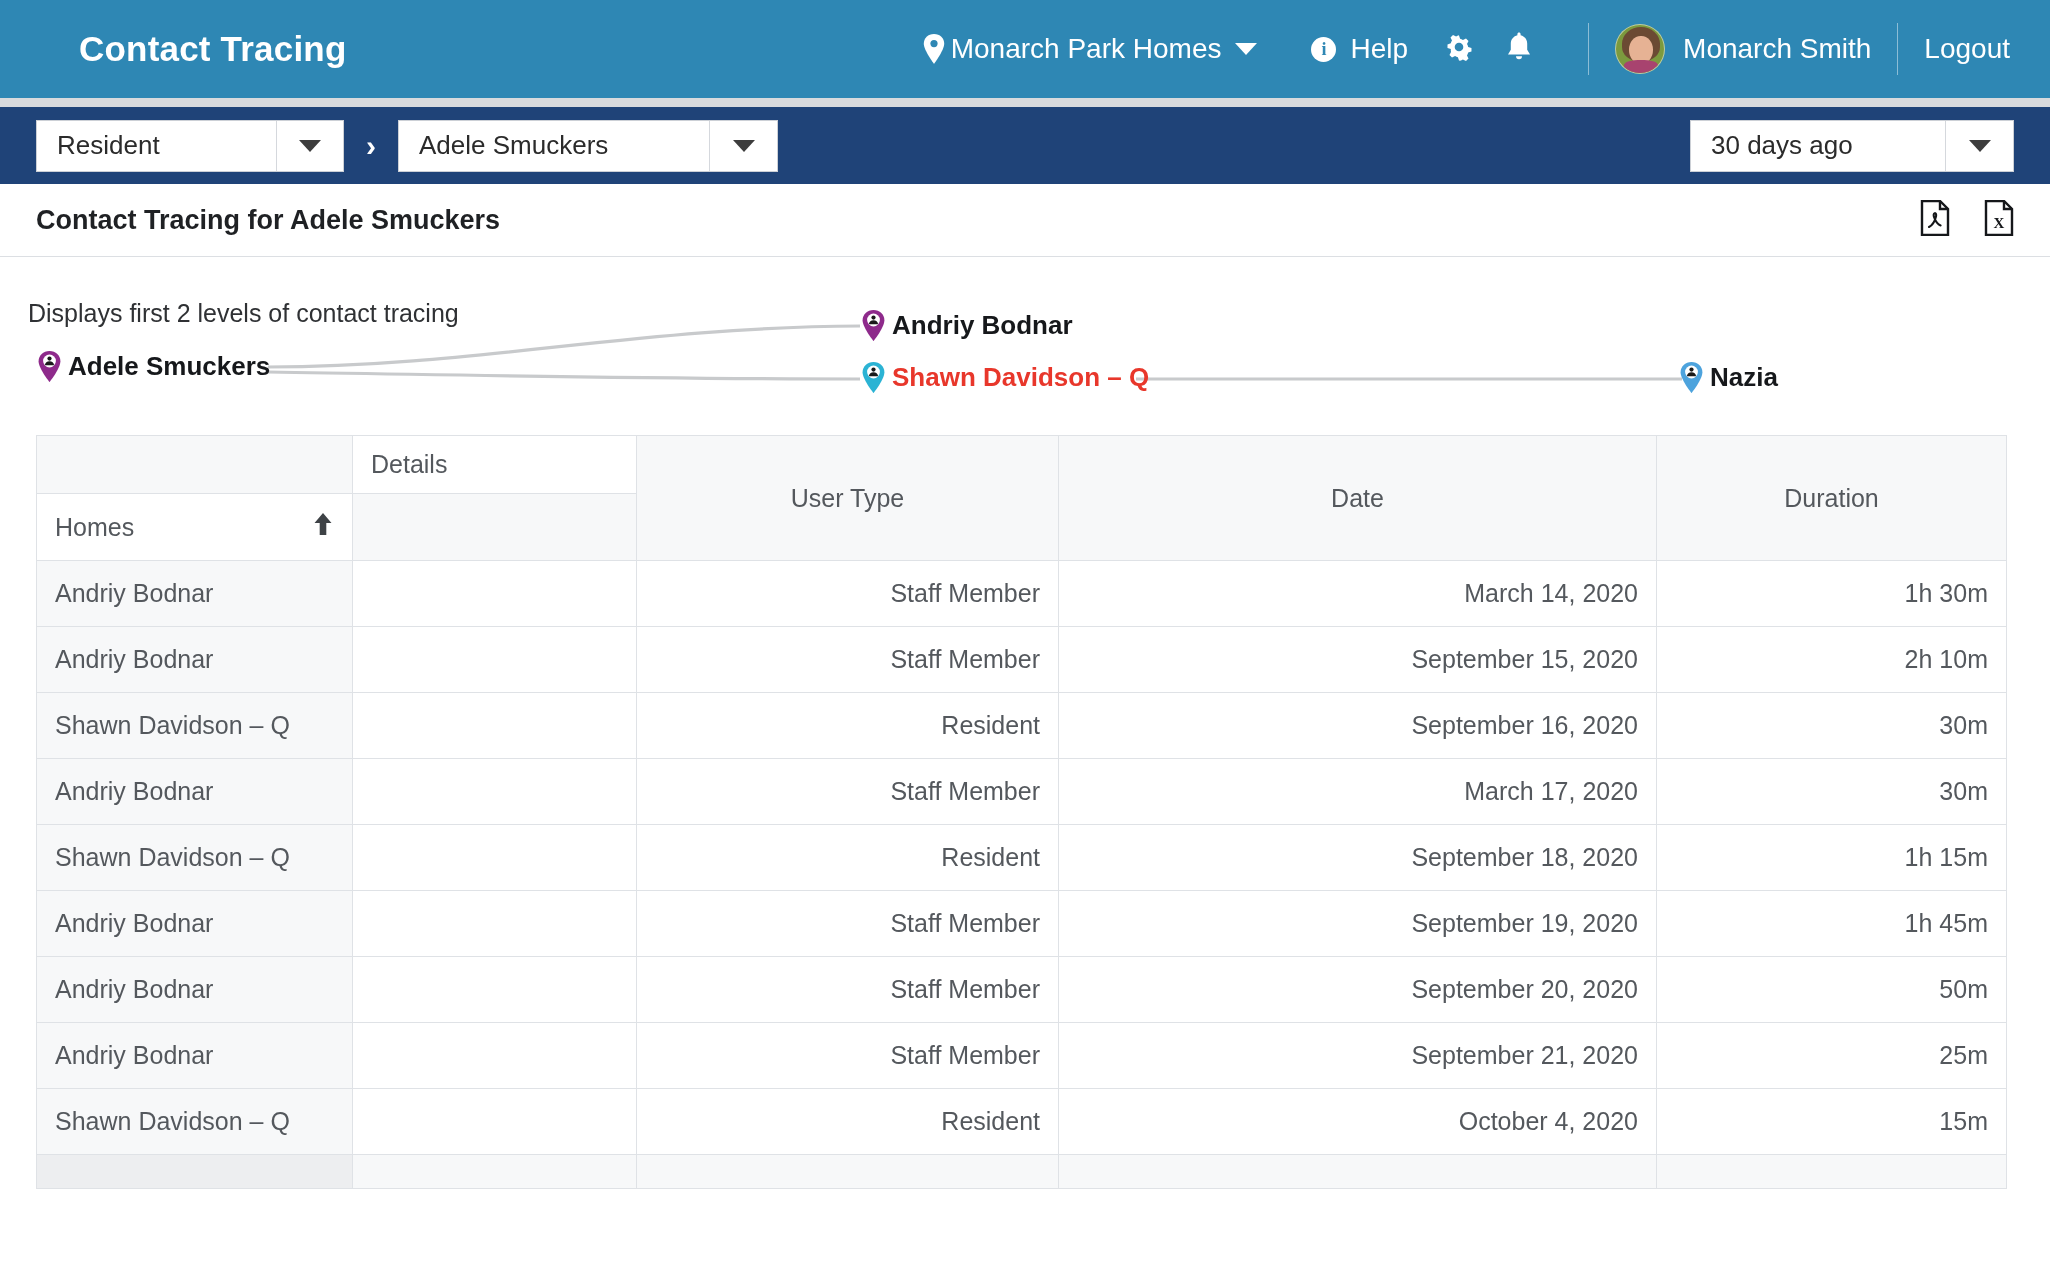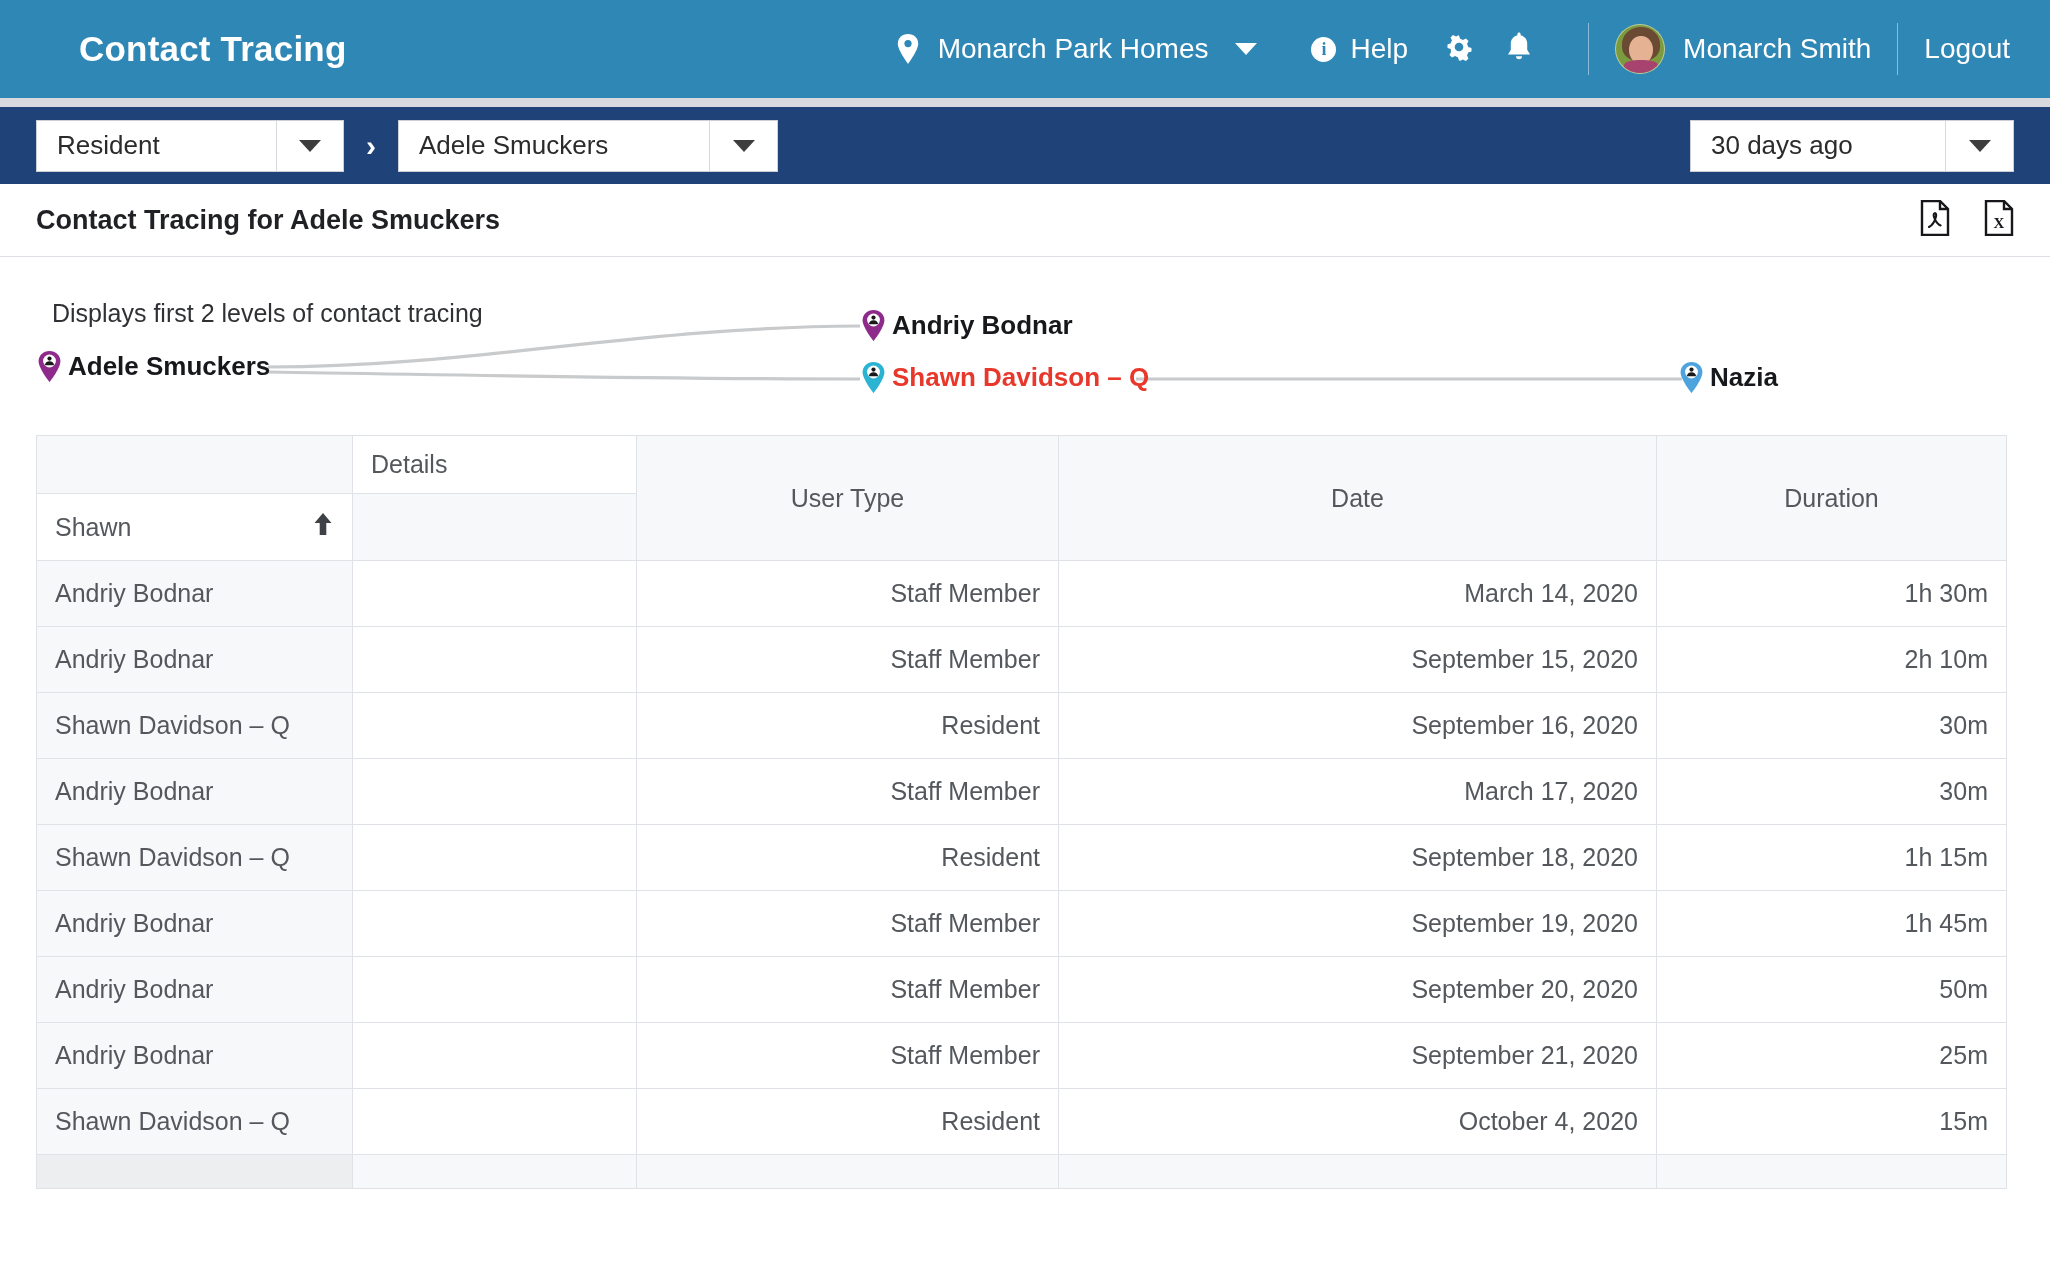--- a/index.html
+++ b/index.html
@@ -32,21 +32,21 @@
   }
   .topbar-right {
     margin-left: auto;
     display: flex;
     align-items: center;
     height: 100%;
   }
   .property-selector {
     display: flex;
     align-items: center;
-    gap: 19px;
+    gap: 6px;
     color: #ffffff;
     font-size: 28px;
     cursor: pointer;
     margin-right: 54px;
   }
   .pin-white { width: 22px; height: 30px; display: block; }
   .caret-white {
     width: 0; height: 0;
     border-left: 11px solid transparent;
     border-right: 11px solid transparent;
@@ -194,21 +194,21 @@
   .doc-icon { width: 30px; height: 36px; cursor: pointer; }
 
   
   .diagram-wrap {
     position: relative;
     height: 178px;
     padding: 0 36px;
   }
   .diagram-note {
     position: absolute;
-    left: 52px;
+    left: 28px;
     top: 42px;
     font-size: 25px;
     color: #2f3134;
   }
   .graph-svg {
     position: absolute;
     left: 0; top: 0;
     width: 2050px; height: 178px;
   }
   .node {
@@ -476,21 +476,21 @@
       <tr>
         <th class="h-blank"></th>
         <th class="h-details">Details</th>
         <th class="h-span" rowspan="2">User Type</th>
         <th class="h-span" rowspan="2">Date</th>
         <th class="h-span" rowspan="2">Duration</th>
       </tr>
       <tr>
         <th class="h-name">
           <span class="name-head-inner">
-            <span>Shawn</span>
+            <span>Homes</span>
             <span>
               <svg class="sort-arrow" viewBox="0 0 22 24">
                   <path d="M11 1L2.5 11h5.2v12h6.6V11h5.2z" fill="#3e4246"></path>
                 </svg>
             </span>
           </span>
         </th>
         <th class="h-blank2"></th>
       </tr>
     </thead>

